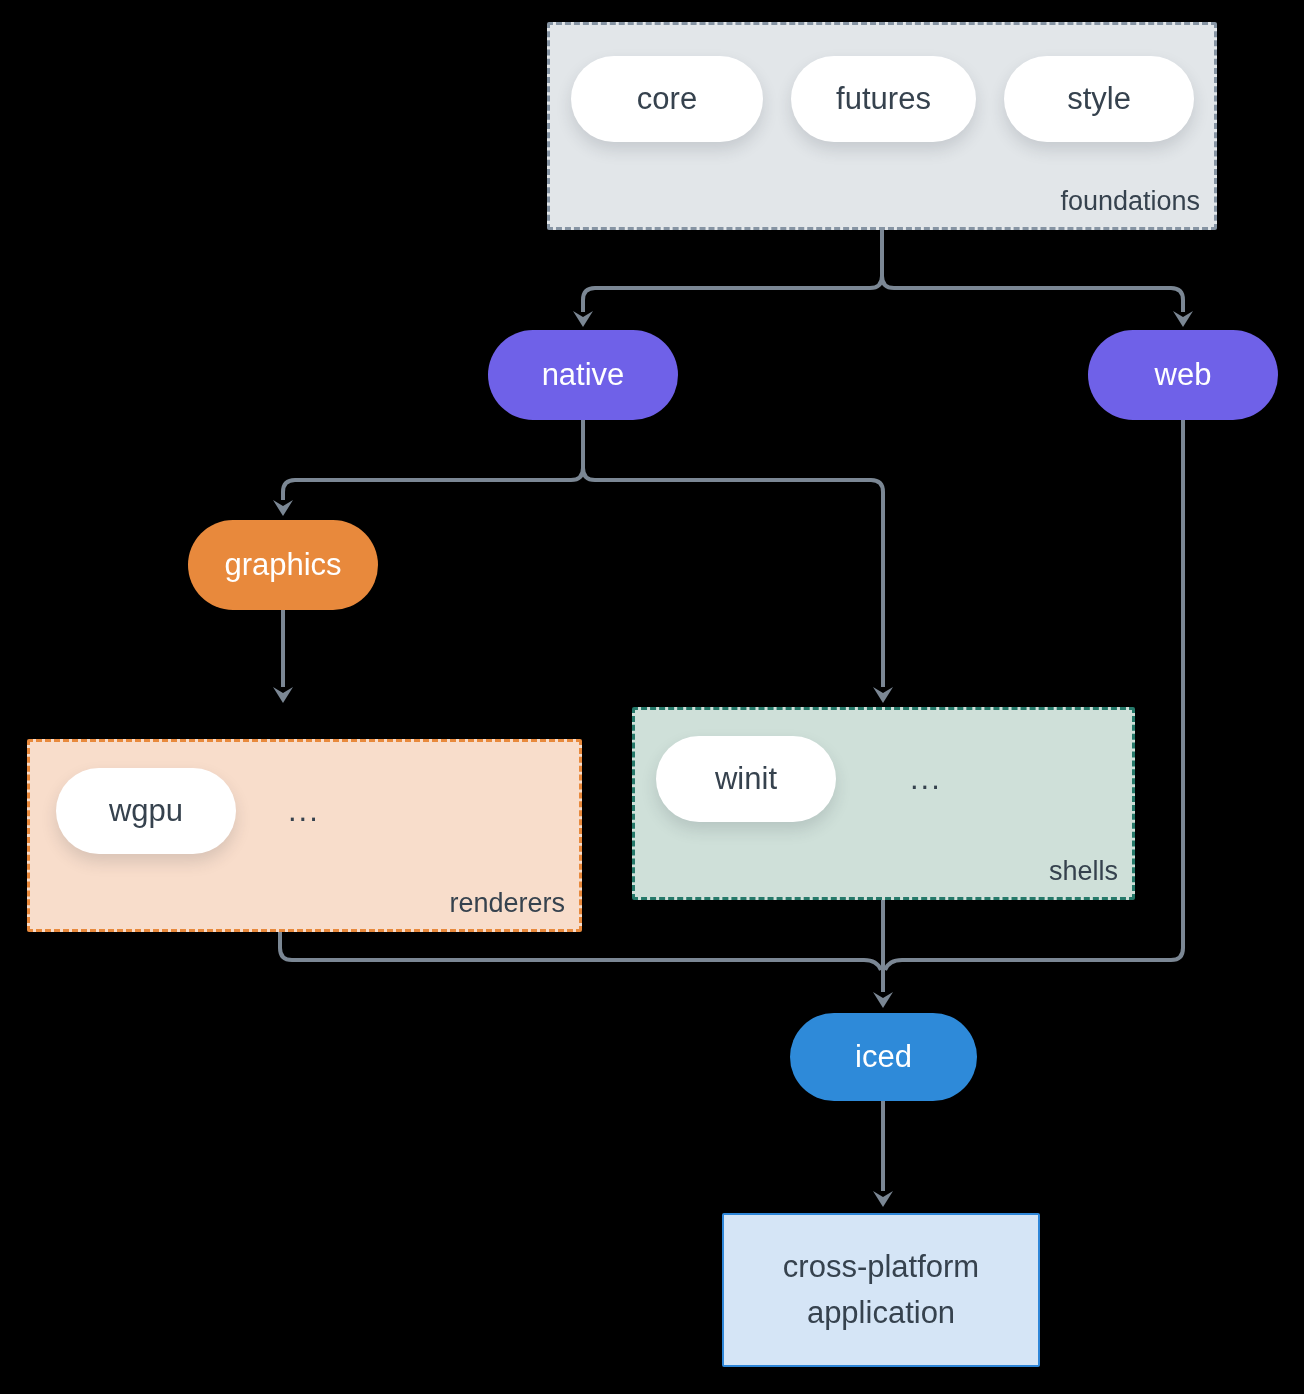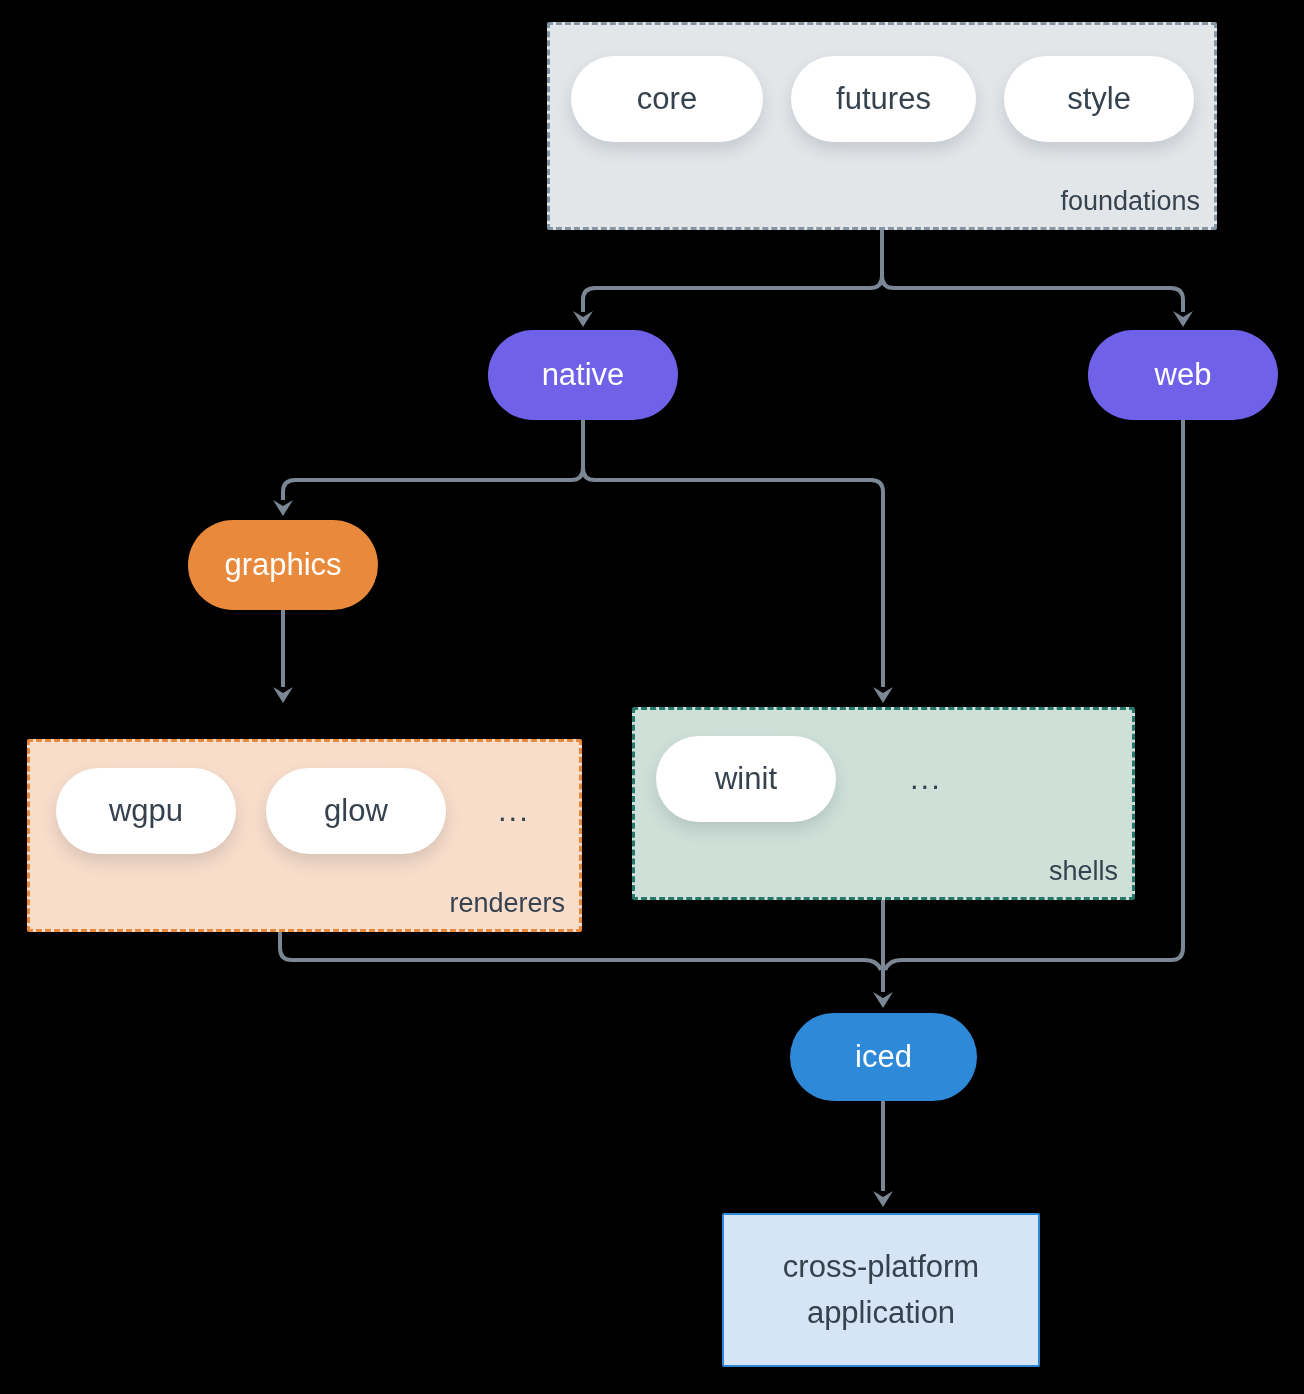--- a/index.html
+++ b/index.html
@@ -163,21 +163,20 @@
   </div>
 
   <div class="node-pill web">web</div>
   <div class="node-pill native">native</div>
 
   <div class="node-pill graphics">graphics</div>
 
   <div class="group-box renderers">
     <div class="pill-row">
       <div class="pill w180">wgpu</div>
-      <div class="pill w180">glow</div>
       <span class="ellipsis">...</span>
     </div>
     <div class="group-label">renderers</div>
   </div>
 
   <div class="group-box shells">
     <div class="pill-row">
       <div class="pill w180">winit</div>
       <span class="ellipsis">...</span>
     </div>

